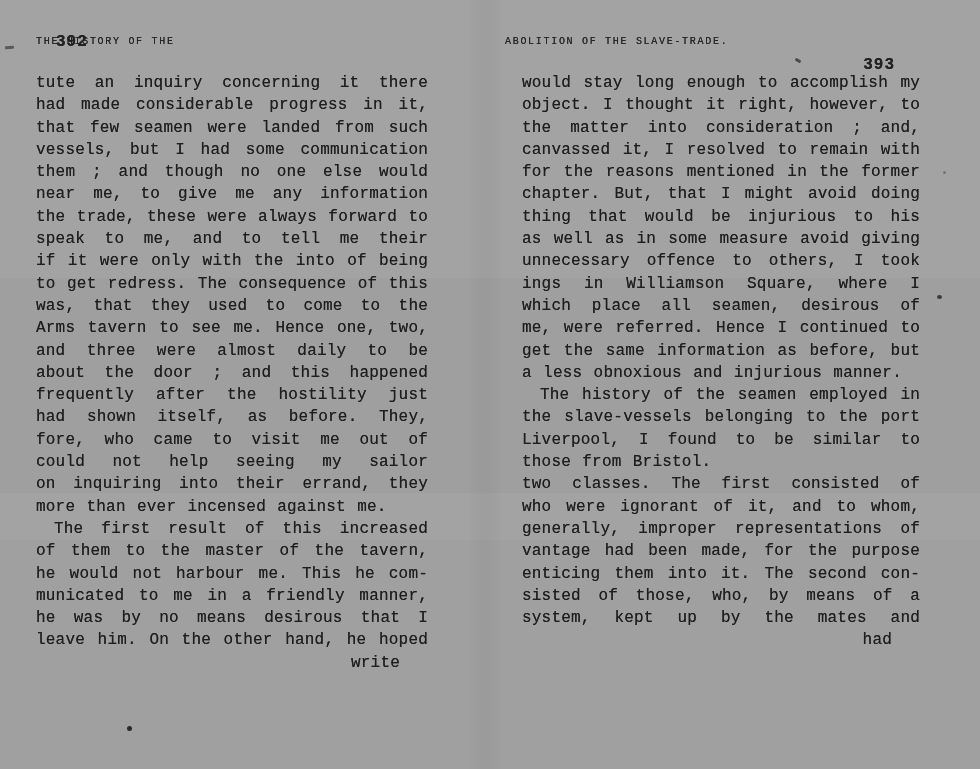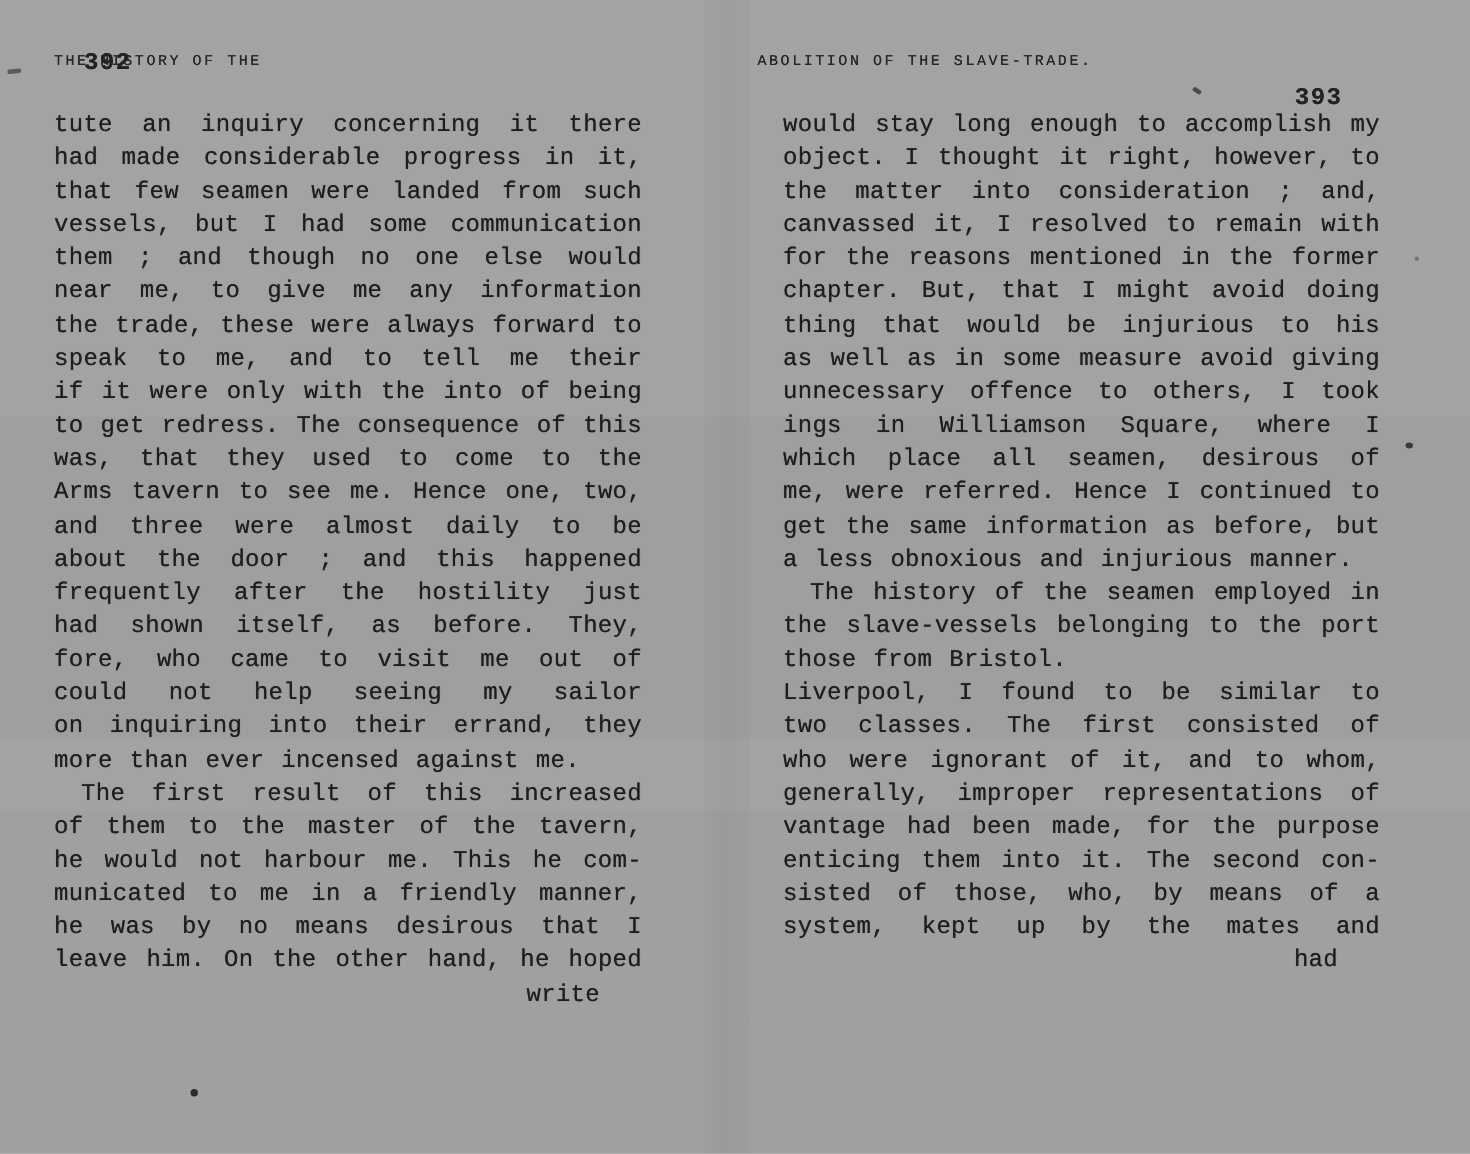--- a/index.html
+++ b/index.html
@@ -122,22 +122,22 @@
         <div class="bline">thing that would be injurious to his interest,</div>
         <div class="bline">as well as in some measure avoid giving</div>
         <div class="bline">unnecessary offence to others, I took lodg-</div>
         <div class="bline">ings in Williamson Square, where I retired</div>
         <div class="bline">which place all seamen, desirous of seeing</div>
         <div class="bline">me, were referred.  Hence I continued to</div>
         <div class="bline">get the same information as before, but in</div>
         <div class="bline jl">a less obnoxious and injurious manner.</div>
         <div class="bline ind">The history of the seamen employed in</div>
         <div class="bline">the slave-vessels belonging to the port of</div>
+        <div class="bline">Liverpool, I found to be similar to that of</div>
         <div class="bline jl">those from Bristol.</div>
-        <div class="bline">Liverpool, I found to be similar to that of</div>
         <div class="bline">two classes.  The first consisted of those</div>
         <div class="bline">who were ignorant of it, and to whom,</div>
         <div class="bline">generally, improper representations of ad-</div>
         <div class="bline">vantage had been made, for the purpose of</div>
         <div class="bline">enticing them into it.  The second con-</div>
         <div class="bline">sisted of those, who, by means of a regular</div>
         <div class="bline jl">system, kept up by the mates and captains,</div>
         <div class="bline catch">had</div>
       </div>
   </div>

